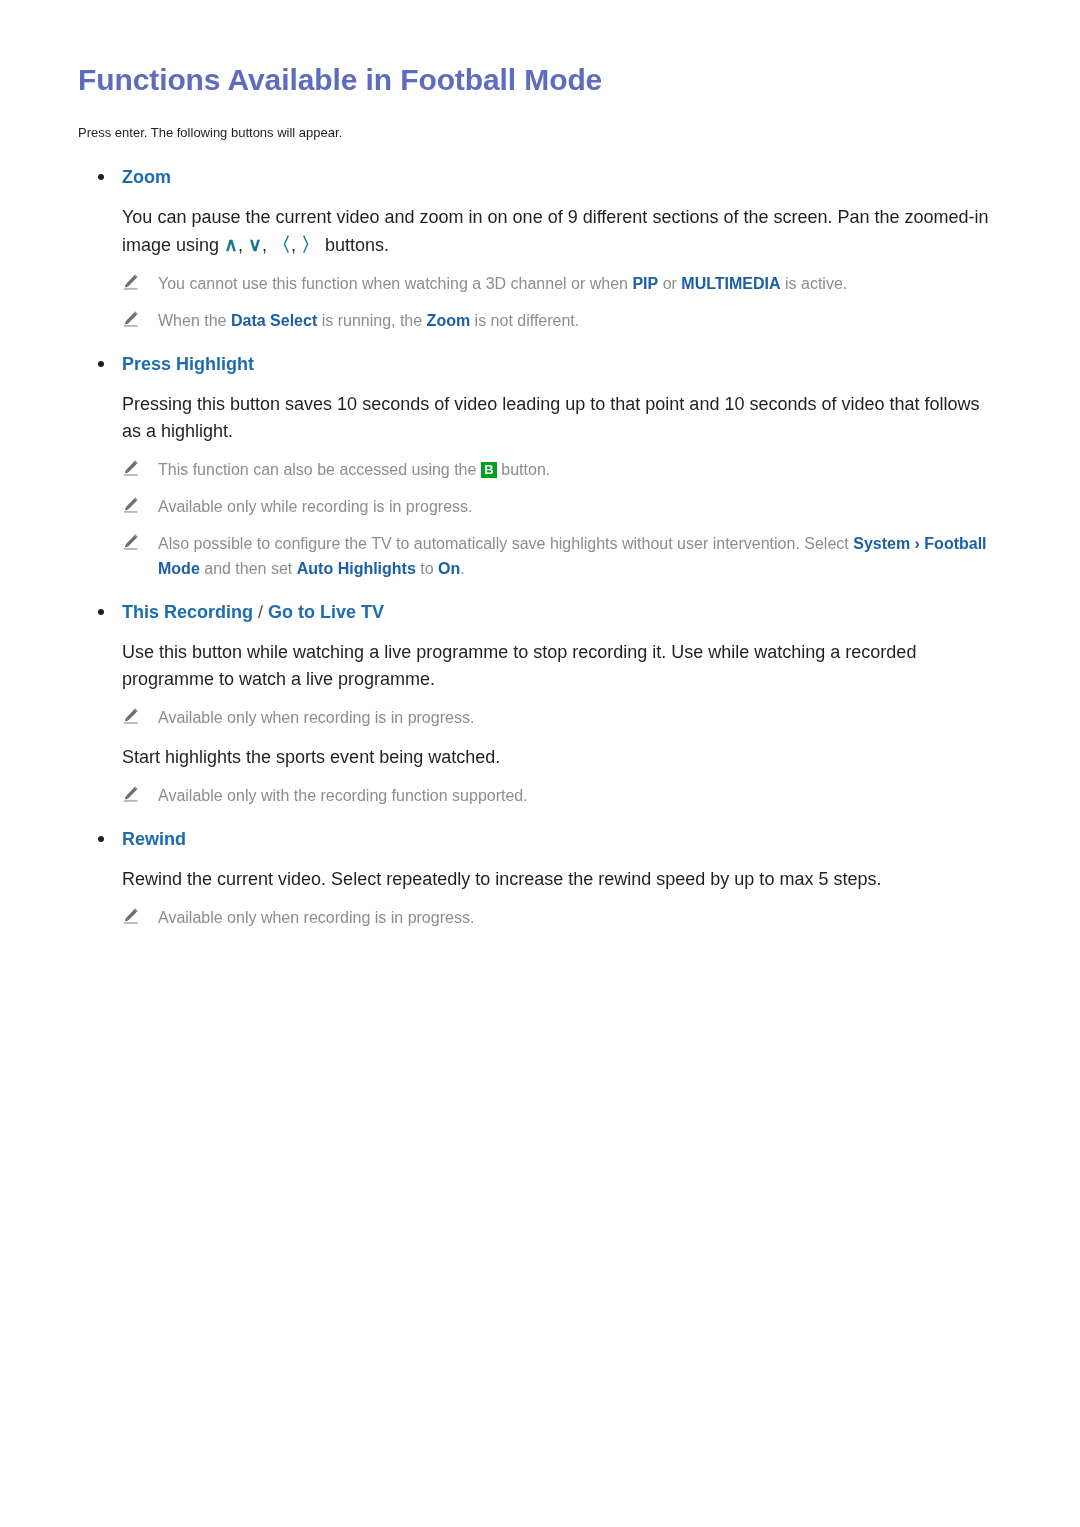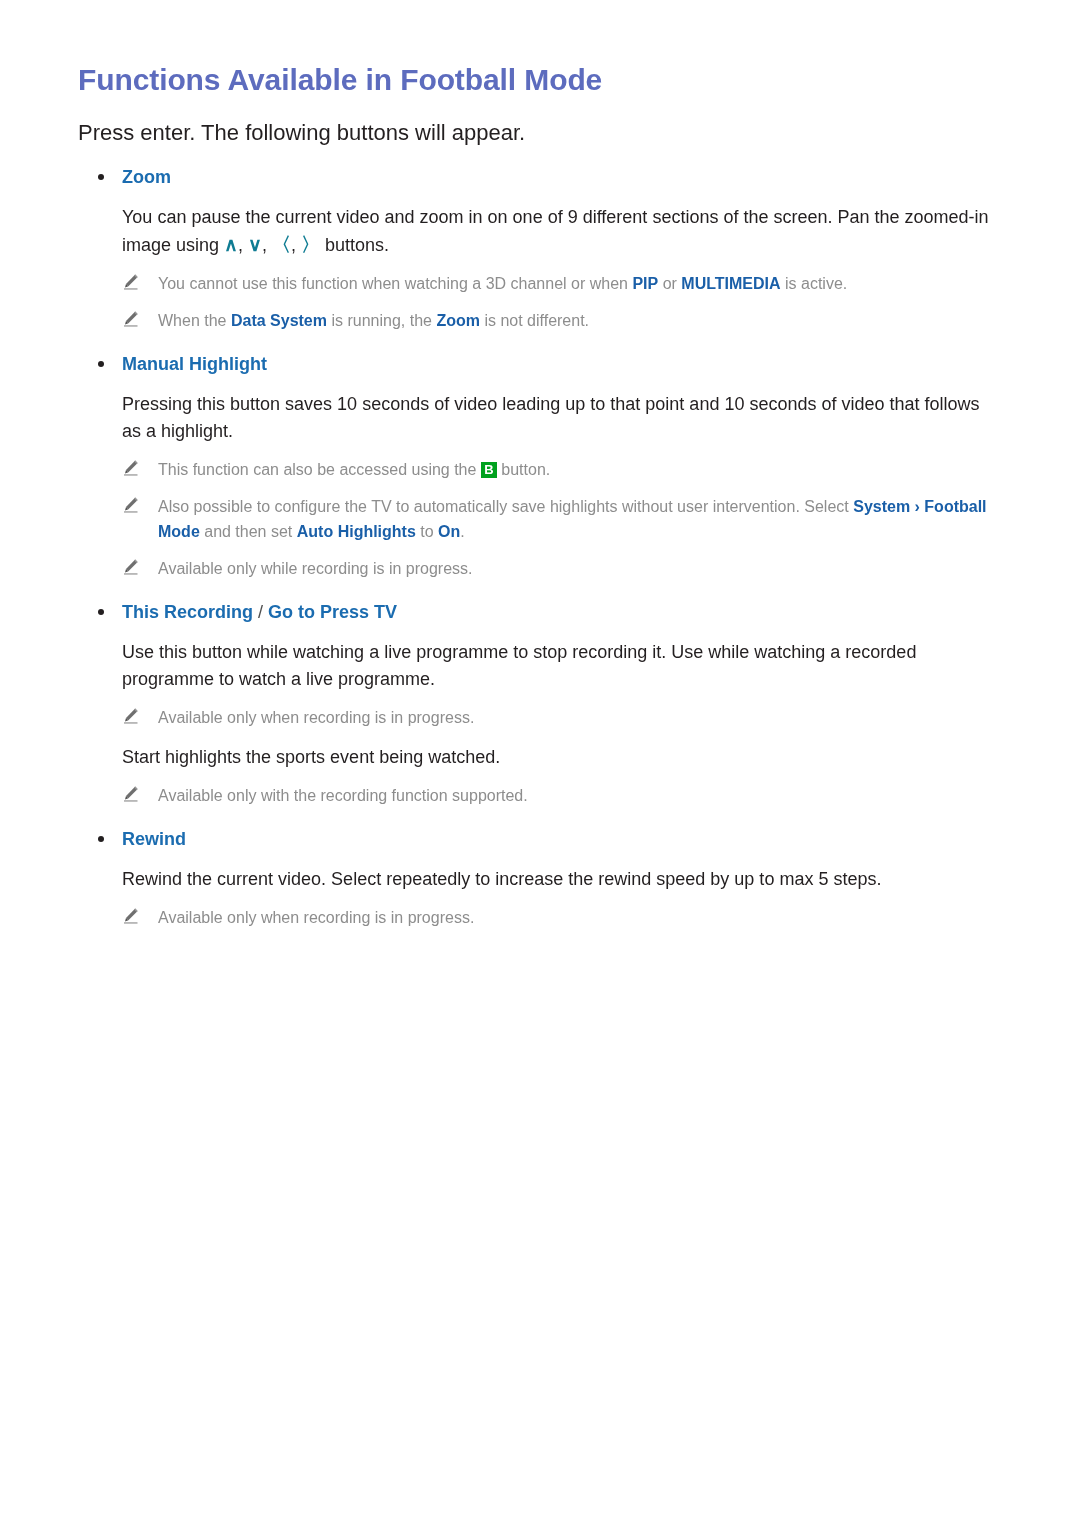--- a/index.html
+++ b/index.html
@@ -29,21 +29,21 @@
     margin: 0 0 22px 0;
     font-size: 30px;
     line-height: 36px;
     font-weight: bold;
     color: #5d6cbe;
     letter-spacing: -0.1px;
   }
 
   p.intro {
     margin: 0 0 14px 0;
-    font-size: 22px;
+    font-size: 13px;
     line-height: 26px;
     color: #231f20;
   }
 
   
   .bullet-head {
     position: relative;
     margin: 18px 0 0 0;
     padding-left: 44px;
     font-size: 18px;
@@ -154,26 +154,26 @@
 
   <div class="note">
     <span class="pencil-icon">
       <svg viewBox="0 0 18 18" width="18" height="18" aria-hidden="true">
         <polygon points="13.2,1.6 15.6,3.9 6.4,13.2 4.0,10.9" fill="#6f6f6f"></polygon>
         <polygon points="13.2,1.6 15.6,3.9 14.6,4.9 12.2,2.6" fill="#9a9a9a"></polygon>
         <polygon points="4.0,10.9 6.4,13.2 3.0,14.6" fill="#505050"></polygon>
         <rect x="2.0" y="15.3" width="13.5" height="1.3" fill="#9a9a9a"></rect>
       </svg>
     </span>
-    <span>When the </span><span class="hl">Data System</span><span> is running, the </span><span class="hl">Zoom</span><span> is not different.</span>
-  </div>
-
-  <div class="bullet-head">
-    <span class="dot"></span>
-    <span>Manual Highlight</span>
+    <span>When the </span><span class="hl">Data Select</span><span> is running, the </span><span class="hl">Zoom</span><span> is not different.</span>
+  </div>
+
+  <div class="bullet-head">
+    <span class="dot"></span>
+    <span>Press Highlight</span>
   </div>
 
   <p class="body-para">Pressing this button saves 10 seconds of video leading up to that point and 10 seconds of video that follows as a highlight.</p>
 
   <div class="note">
     <span class="pencil-icon">
       <svg viewBox="0 0 18 18" width="18" height="18" aria-hidden="true">
         <polygon points="13.2,1.6 15.6,3.9 6.4,13.2 4.0,10.9" fill="#6f6f6f"></polygon>
         <polygon points="13.2,1.6 15.6,3.9 14.6,4.9 12.2,2.6" fill="#9a9a9a"></polygon>
         <polygon points="4.0,10.9 6.4,13.2 3.0,14.6" fill="#505050"></polygon>
@@ -185,38 +185,38 @@
 
   <div class="note">
     <span class="pencil-icon">
       <svg viewBox="0 0 18 18" width="18" height="18" aria-hidden="true">
         <polygon points="13.2,1.6 15.6,3.9 6.4,13.2 4.0,10.9" fill="#6f6f6f"></polygon>
         <polygon points="13.2,1.6 15.6,3.9 14.6,4.9 12.2,2.6" fill="#9a9a9a"></polygon>
         <polygon points="4.0,10.9 6.4,13.2 3.0,14.6" fill="#505050"></polygon>
         <rect x="2.0" y="15.3" width="13.5" height="1.3" fill="#9a9a9a"></rect>
       </svg>
     </span>
+    <span>Available only while recording is in progress.</span>
+  </div>
+
+  <div class="note">
+    <span class="pencil-icon">
+      <svg viewBox="0 0 18 18" width="18" height="18" aria-hidden="true">
+        <polygon points="13.2,1.6 15.6,3.9 6.4,13.2 4.0,10.9" fill="#6f6f6f"></polygon>
+        <polygon points="13.2,1.6 15.6,3.9 14.6,4.9 12.2,2.6" fill="#9a9a9a"></polygon>
+        <polygon points="4.0,10.9 6.4,13.2 3.0,14.6" fill="#505050"></polygon>
+        <rect x="2.0" y="15.3" width="13.5" height="1.3" fill="#9a9a9a"></rect>
+      </svg>
+    </span>
     <span>Also possible to configure the TV to automatically save highlights without user intervention. Select </span><span class="hl">System</span><span class="hl"> › </span><span class="hl">Football Mode</span><span> and then set </span><span class="hl">Auto Highlights</span><span> to </span><span class="hl">On</span><span>.</span>
   </div>
 
-  <div class="note">
-    <span class="pencil-icon">
-      <svg viewBox="0 0 18 18" width="18" height="18" aria-hidden="true">
-        <polygon points="13.2,1.6 15.6,3.9 6.4,13.2 4.0,10.9" fill="#6f6f6f"></polygon>
-        <polygon points="13.2,1.6 15.6,3.9 14.6,4.9 12.2,2.6" fill="#9a9a9a"></polygon>
-        <polygon points="4.0,10.9 6.4,13.2 3.0,14.6" fill="#505050"></polygon>
-        <rect x="2.0" y="15.3" width="13.5" height="1.3" fill="#9a9a9a"></rect>
-      </svg>
-    </span>
-    <span>Available only while recording is in progress.</span>
-  </div>
-
-  <div class="bullet-head">
-    <span class="dot"></span>
-    <span>This Recording</span><span class="sep"> / </span><span>Go to Press TV</span>
+  <div class="bullet-head">
+    <span class="dot"></span>
+    <span>This Recording</span><span class="sep"> / </span><span>Go to Live TV</span>
   </div>
 
   <p class="body-para">Use this button while watching a live programme to stop recording it. Use while watching a recorded programme to watch a live programme.</p>
 
   <div class="note">
     <span class="pencil-icon">
       <svg viewBox="0 0 18 18" width="18" height="18" aria-hidden="true">
         <polygon points="13.2,1.6 15.6,3.9 6.4,13.2 4.0,10.9" fill="#6f6f6f"></polygon>
         <polygon points="13.2,1.6 15.6,3.9 14.6,4.9 12.2,2.6" fill="#9a9a9a"></polygon>
         <polygon points="4.0,10.9 6.4,13.2 3.0,14.6" fill="#505050"></polygon>

